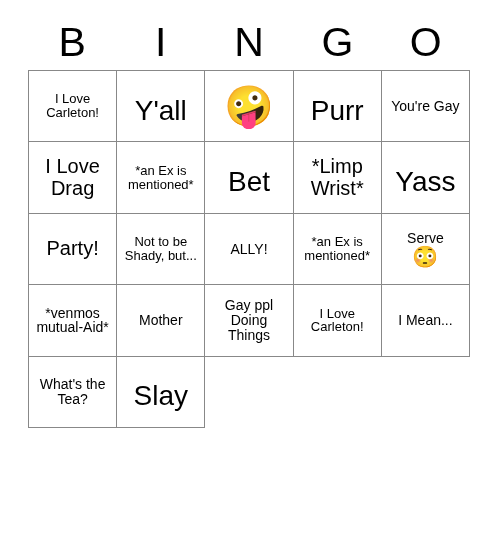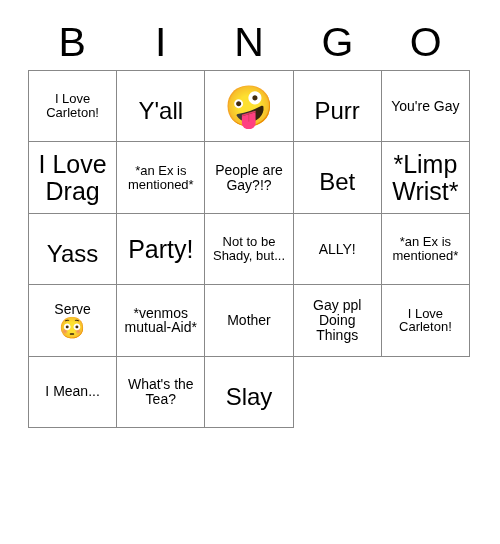--- a/index.html
+++ b/index.html
@@ -66,22 +66,22 @@
   .cell-text {
     display: block;
     width: 100%;
     line-height: 1.06;
     color: #000000;
     word-break: break-word;
     hyphens: none;
   }
 
   
-  .sz-xl { font-size: 24px; margin-top: 9px; }
-  .sz-lg { font-size: 25px; }
+  .sz-xl { font-size: 28px; margin-top: 9px; }
+  .sz-lg { font-size: 20px; }
   .sz-md { font-size: 14px; }
   .sz-sm { font-size: 13px; }
 
   .cell-emoji {
     display: block;
     width: 100%;
     text-align: center;
     line-height: 1.0;
   }
   .emoji-big { font-size: 40px; }
@@ -139,25 +139,20 @@
           <span class="cell-text sz-lg">I Love Drag</span>
         </div>
       </div>
       <div class="bingo-cell">
         <div class="stack">
           <span class="cell-text sz-sm">*an Ex is mentioned*</span>
         </div>
       </div>
       <div class="bingo-cell">
         <div class="stack">
-          <span class="cell-text sz-md">People are Gay?!?</span>
-        </div>
-      </div>
-      <div class="bingo-cell">
-        <div class="stack">
           <span class="cell-text sz-xl">Bet</span>
         </div>
       </div>
       <div class="bingo-cell">
         <div class="stack">
           <span class="cell-text sz-lg">*Limp Wrist*</span>
         </div>
       </div>
       <div class="bingo-cell">
         <div class="stack">

